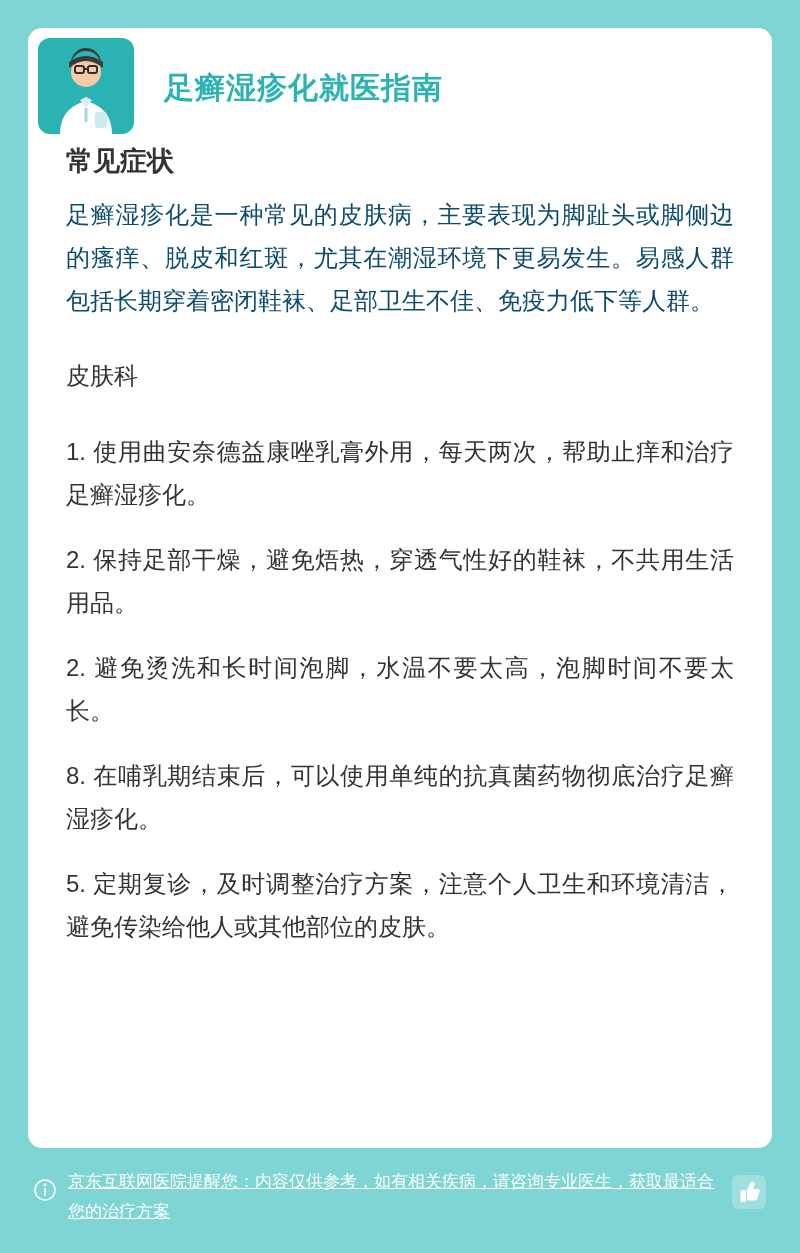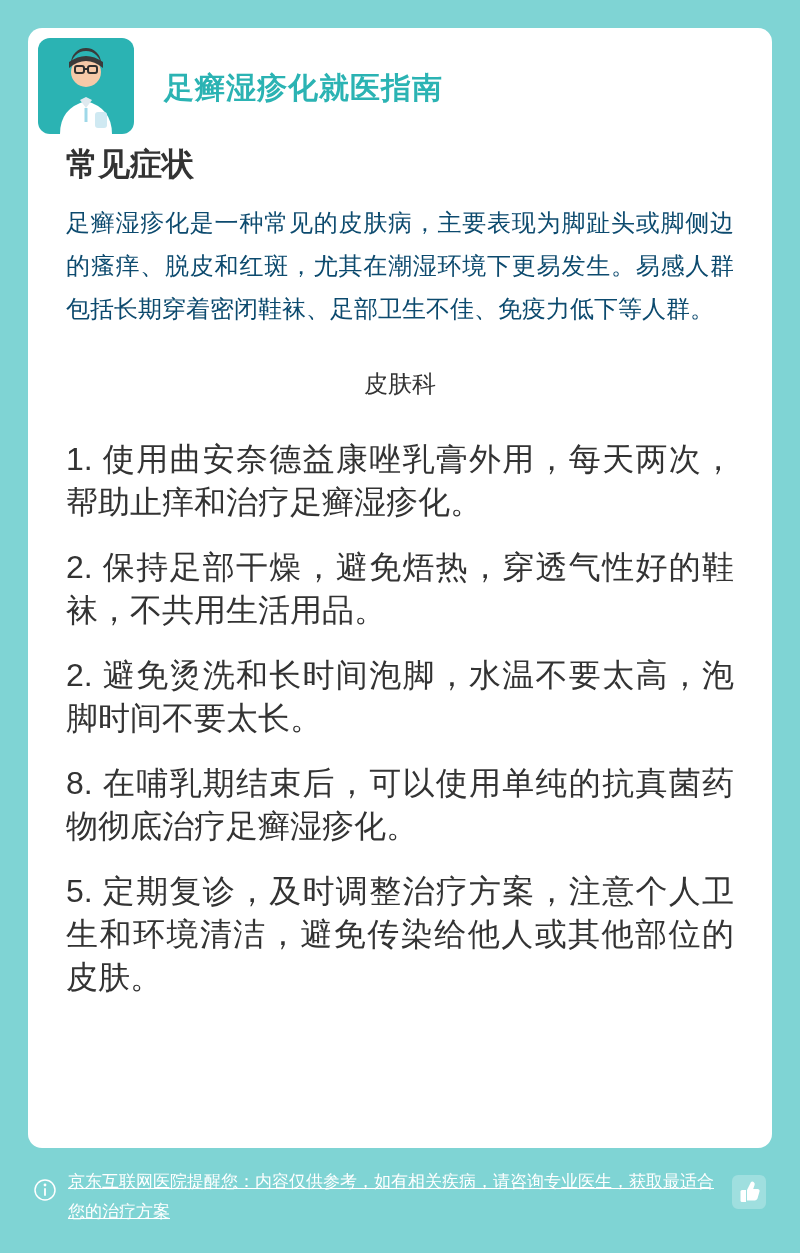--- a/index.html
+++ b/index.html
@@ -41,41 +41,40 @@
     font-size: 30px;
     font-weight: bold;
     text-align: left;
     margin: 6px 0 0 98px;
     letter-spacing: 1px;
   }
   .section {
     margin-top: 34px;
   }
   .section-title {
-    font-size: 32px;
+    font-size: 27px;
     font-weight: bold;
     color: #333333;
     margin: 0 0 14px 0;
   }
   .body-text {
     font-size: 24px;
     color: #0c4a6e;
     line-height: 43px;
     margin: 0;
     text-align: justify;
   }
   .dept {
     font-size: 24px;
     color: #333333;
     line-height: 40px;
     margin: 0;
-    text-align: center;
   }
   .tip-item {
-    font-size: 32px;
+    font-size: 24px;
     color: #333333;
     line-height: 43px;
     margin: 0 0 22px 0;
     text-align: justify;
   }
   .tips-list {
     margin-top: 18px;
   }
   .footer {
     position: absolute;

